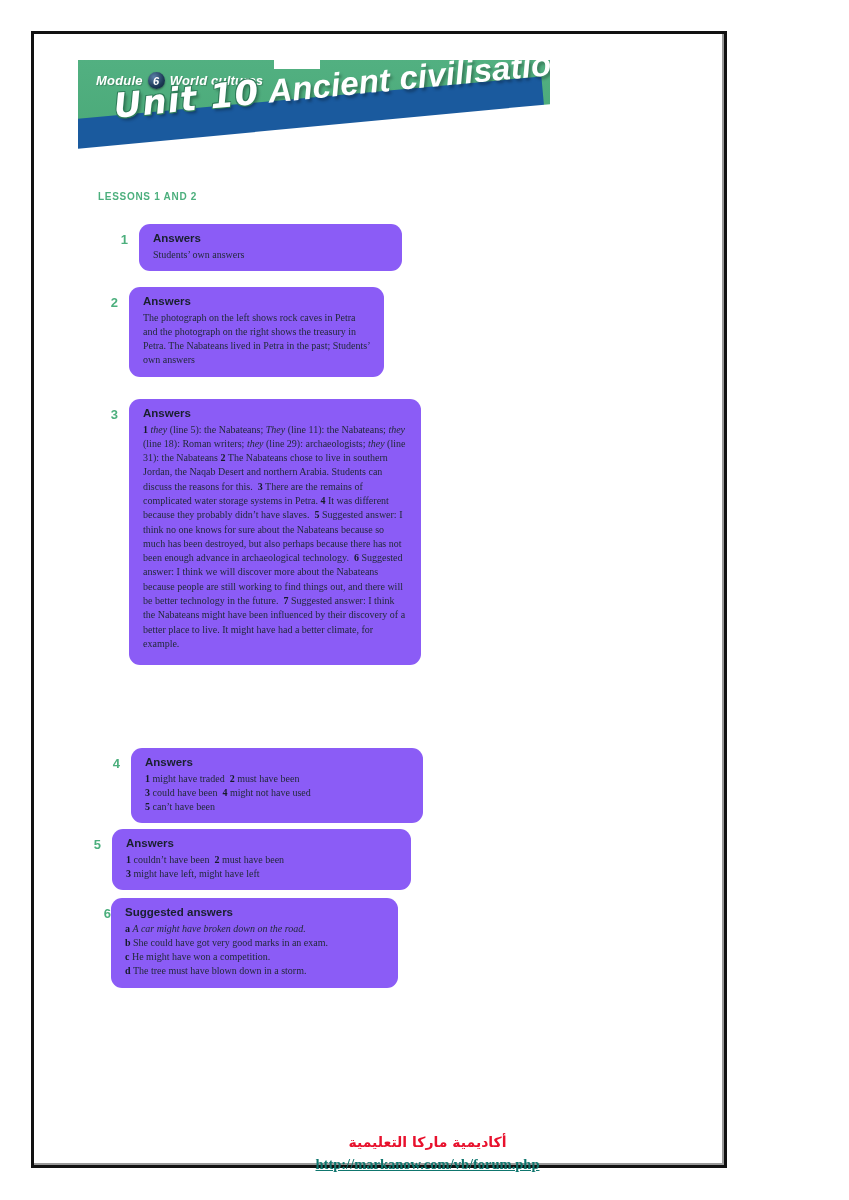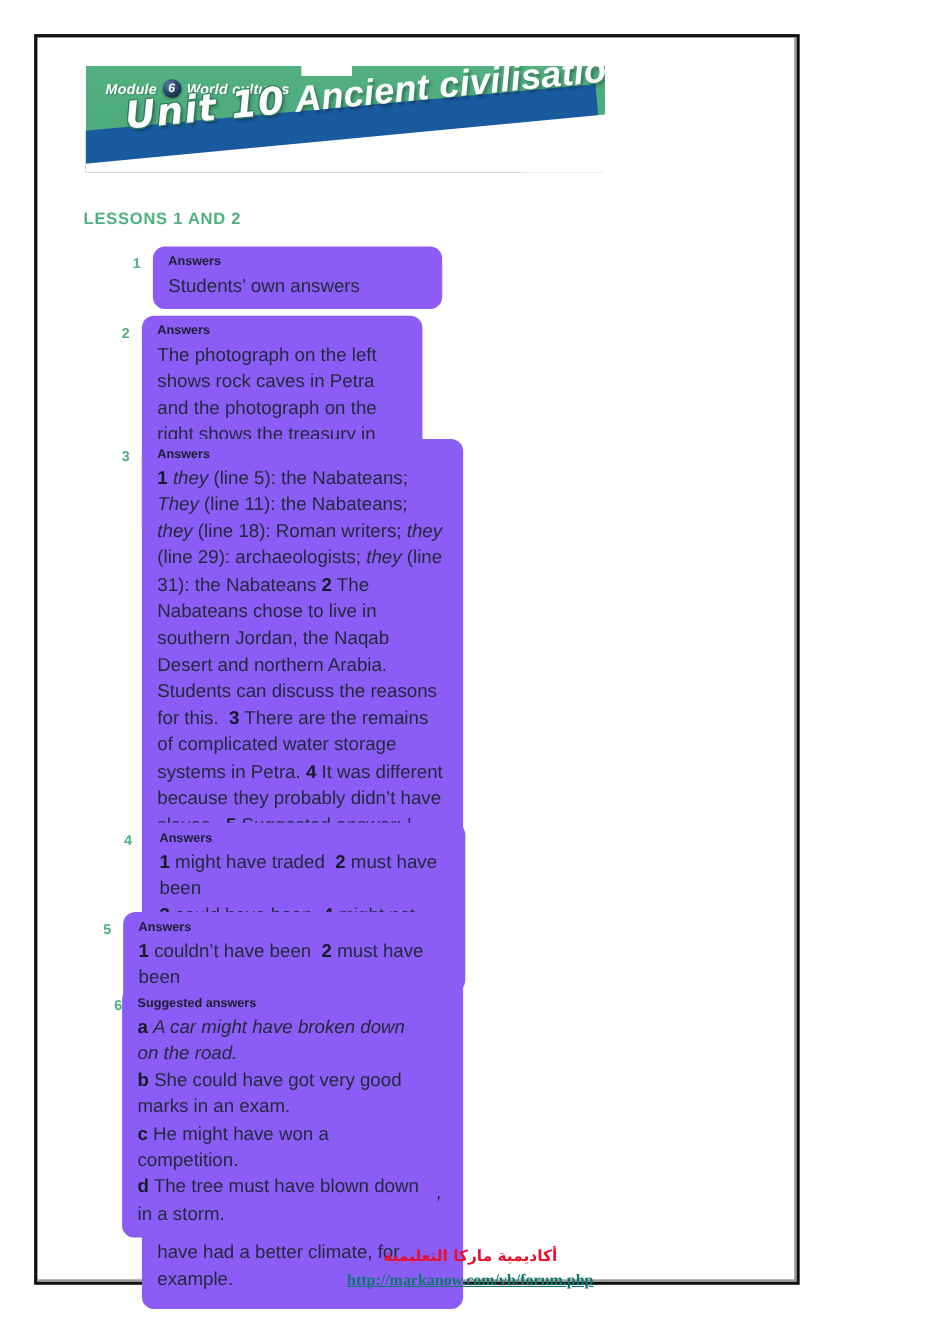--- a/index.html
+++ b/index.html
@@ -136,23 +136,23 @@
     font-size: 33px;
     color: #ffffff;
     margin-left: 9px;
     letter-spacing: 0.2px;
     text-shadow: 2px 3px 3px rgba(0,0,0,0.30);
   }
 
   
   .lessons-heading {
     position: absolute;
-    left: 42px;
+    left: 64px;
     top: 157px;
-    font-size: 15px;
+    font-size: 10px;
     font-weight: bold;
     color: #4caf7d;
     letter-spacing: 0.7px;
   }
 
   
   .item {
     position: absolute;
     display: flex;
     align-items: flex-start;
@@ -174,23 +174,24 @@
     color: #2b3242;
   }
   .box-title {
     font-size: 11.5px;
     font-weight: bold;
     color: #19202e;
     margin-bottom: 1px;
     line-height: 1.35;
   }
   .box-body {
-    font-size: 17px;
+    font-size: 10px;
     line-height: 1.43;
     color: #222a3a;
+    font-family: Liberation Serif, serif;
   }
   .box-body b { font-weight: bold; color: #151b28; }
   .box-body i { font-style: italic; }
 
   
   .footer {
     position: absolute;
     left: 0;
     top: 1098px;
     width: 849px;

